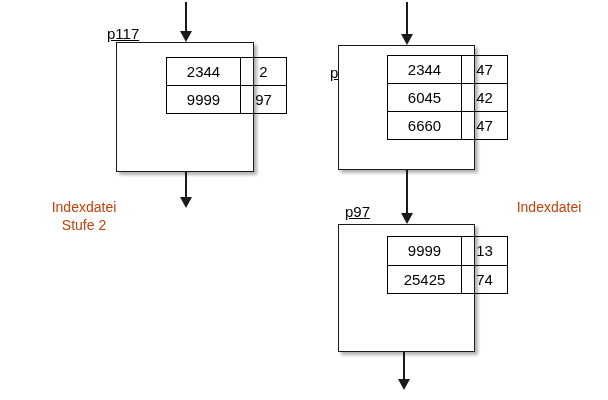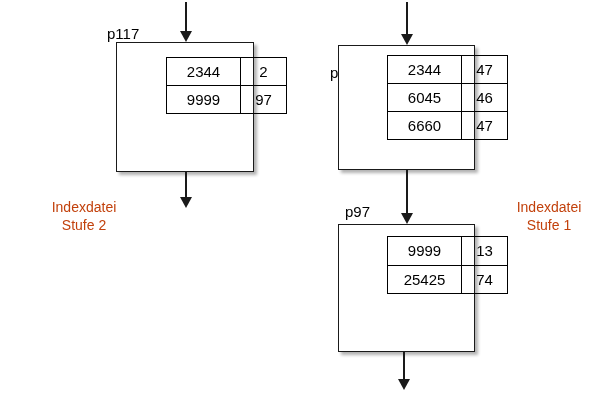--- a/index.html
+++ b/index.html
@@ -26,20 +26,21 @@
   }
 
   
   .box-label {
     position: absolute;
     font-family: "Liberation Sans", sans-serif;
     font-size: 15px;
     color: #000000;
     white-space: nowrap;
     letter-spacing: 0px;
+    text-decoration: underline;
   }
 
   
   .entry-table {
     position: absolute;
     box-sizing: border-box;
     border-collapse: collapse;
     background: #ffffff;
     padding-left: 39px;
   }
@@ -147,21 +148,21 @@
 
   <div class="entry-table" style="left:348px; top:55px; width:119px; height:85px;">
     <table>
       <tbody>
           <tr>
         <td class="col-key">2344</td>
         <td class="col-ptr">47</td>
       </tr>
       <tr>
         <td class="col-key">6045</td>
-        <td class="col-ptr">46</td>
+        <td class="col-ptr">42</td>
       </tr>
       <tr>
         <td class="col-key">6660</td>
         <td class="col-ptr">47</td>
       </tr>
     </tbody>
       </table>
   </div>
 
   <div class="arrow" style="left:400px; top:170px; width:14px; height:54px;">
@@ -188,16 +189,15 @@
       </table>
   </div>
 
   <div class="arrow" style="left:397px; top:352px; width:14px; height:38px;">
     <div class="shaft" style="height:28px;"></div>
     <div class="head"></div>
   </div>
 
   <div class="caption" style="left:490px; top:198px; width:118px;">
     <div>Indexdatei</div>
-    <div>Stufe 1</div>
   </div>
 
 </div>
 
 </body></html>

